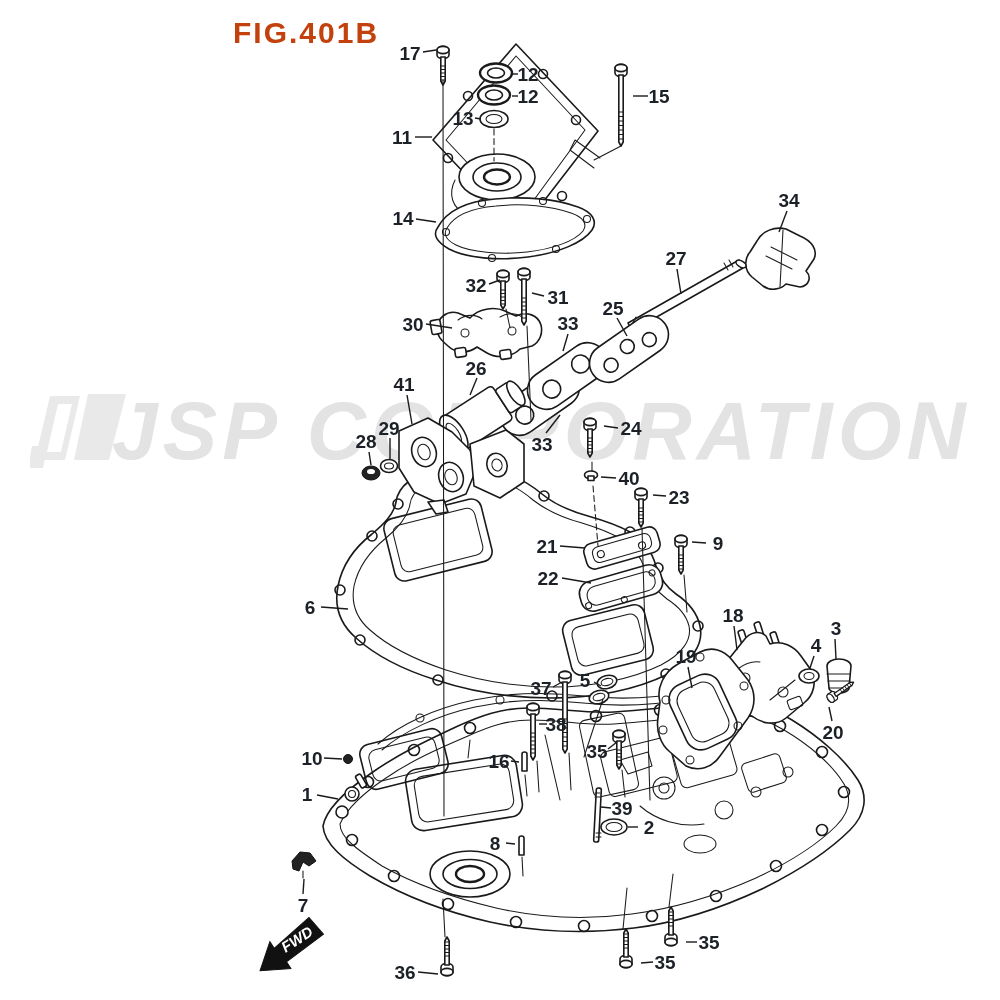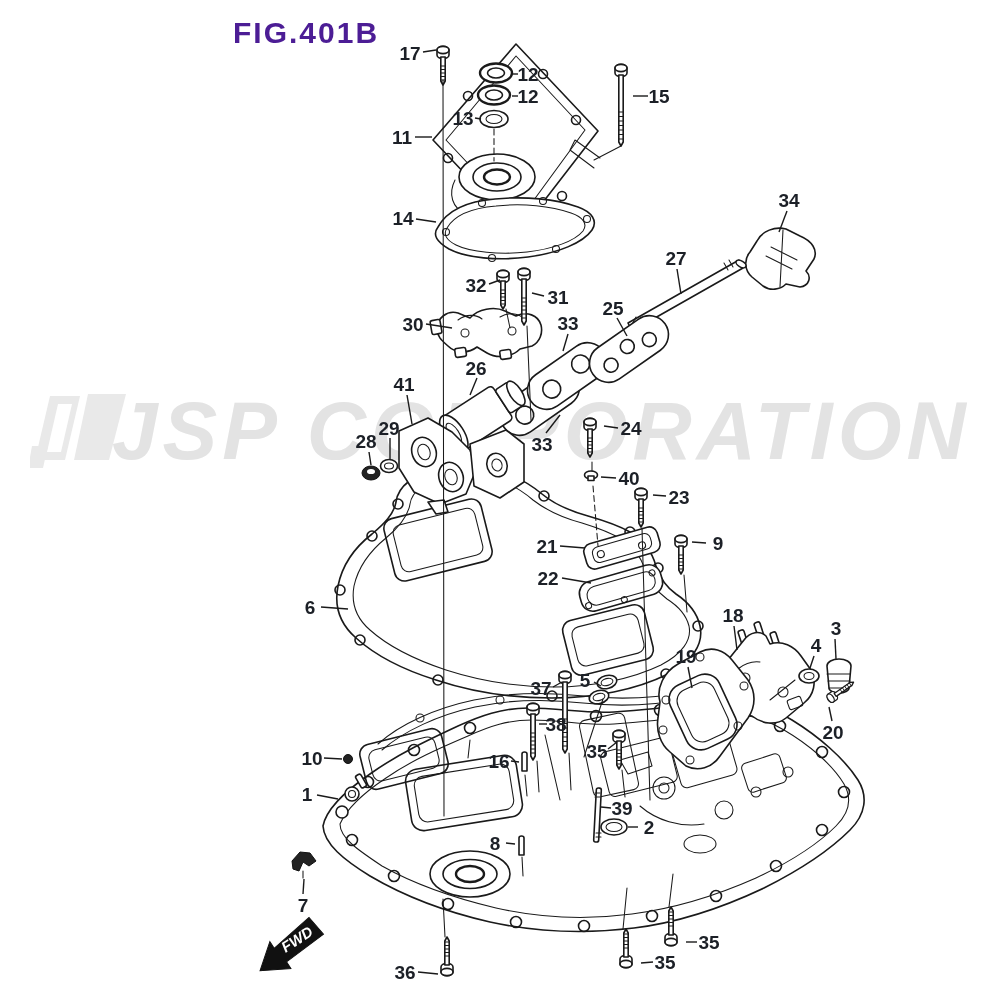--- a/index.html
+++ b/index.html
@@ -3,21 +3,21 @@
 <meta charset="utf-8">
 <style>
   html,body{margin:0;padding:0;background:#fff;}
   body{
     --line:#1a1a1a; --label:#1c2027; --wm:#e3e3e3;
     font-family:"Liberation Sans", sans-serif;
   }
   .stage{position:relative;width:1000px;height:1000px;background:#fff;overflow:hidden;}
   .fig-title{
     position:absolute;left:233px;top:16px;
-    font-size:30px;font-weight:bold;letter-spacing:2px;color:#4c1d95;z-index:3;
+    font-size:30px;font-weight:bold;letter-spacing:2px;color:#c2410c;z-index:3;
   }
   .watermark{
     position:absolute;left:0;top:388px;width:1000px;height:100px;z-index:1;
     white-space:nowrap;pointer-events:none;
   }
   .wm-text{
     position:absolute;left:112px;top:0px;
     font-size:82px;line-height:86px;font-weight:bold;font-style:italic;
     letter-spacing:5px;color:var(--wm,#e3e3e3);
   }

